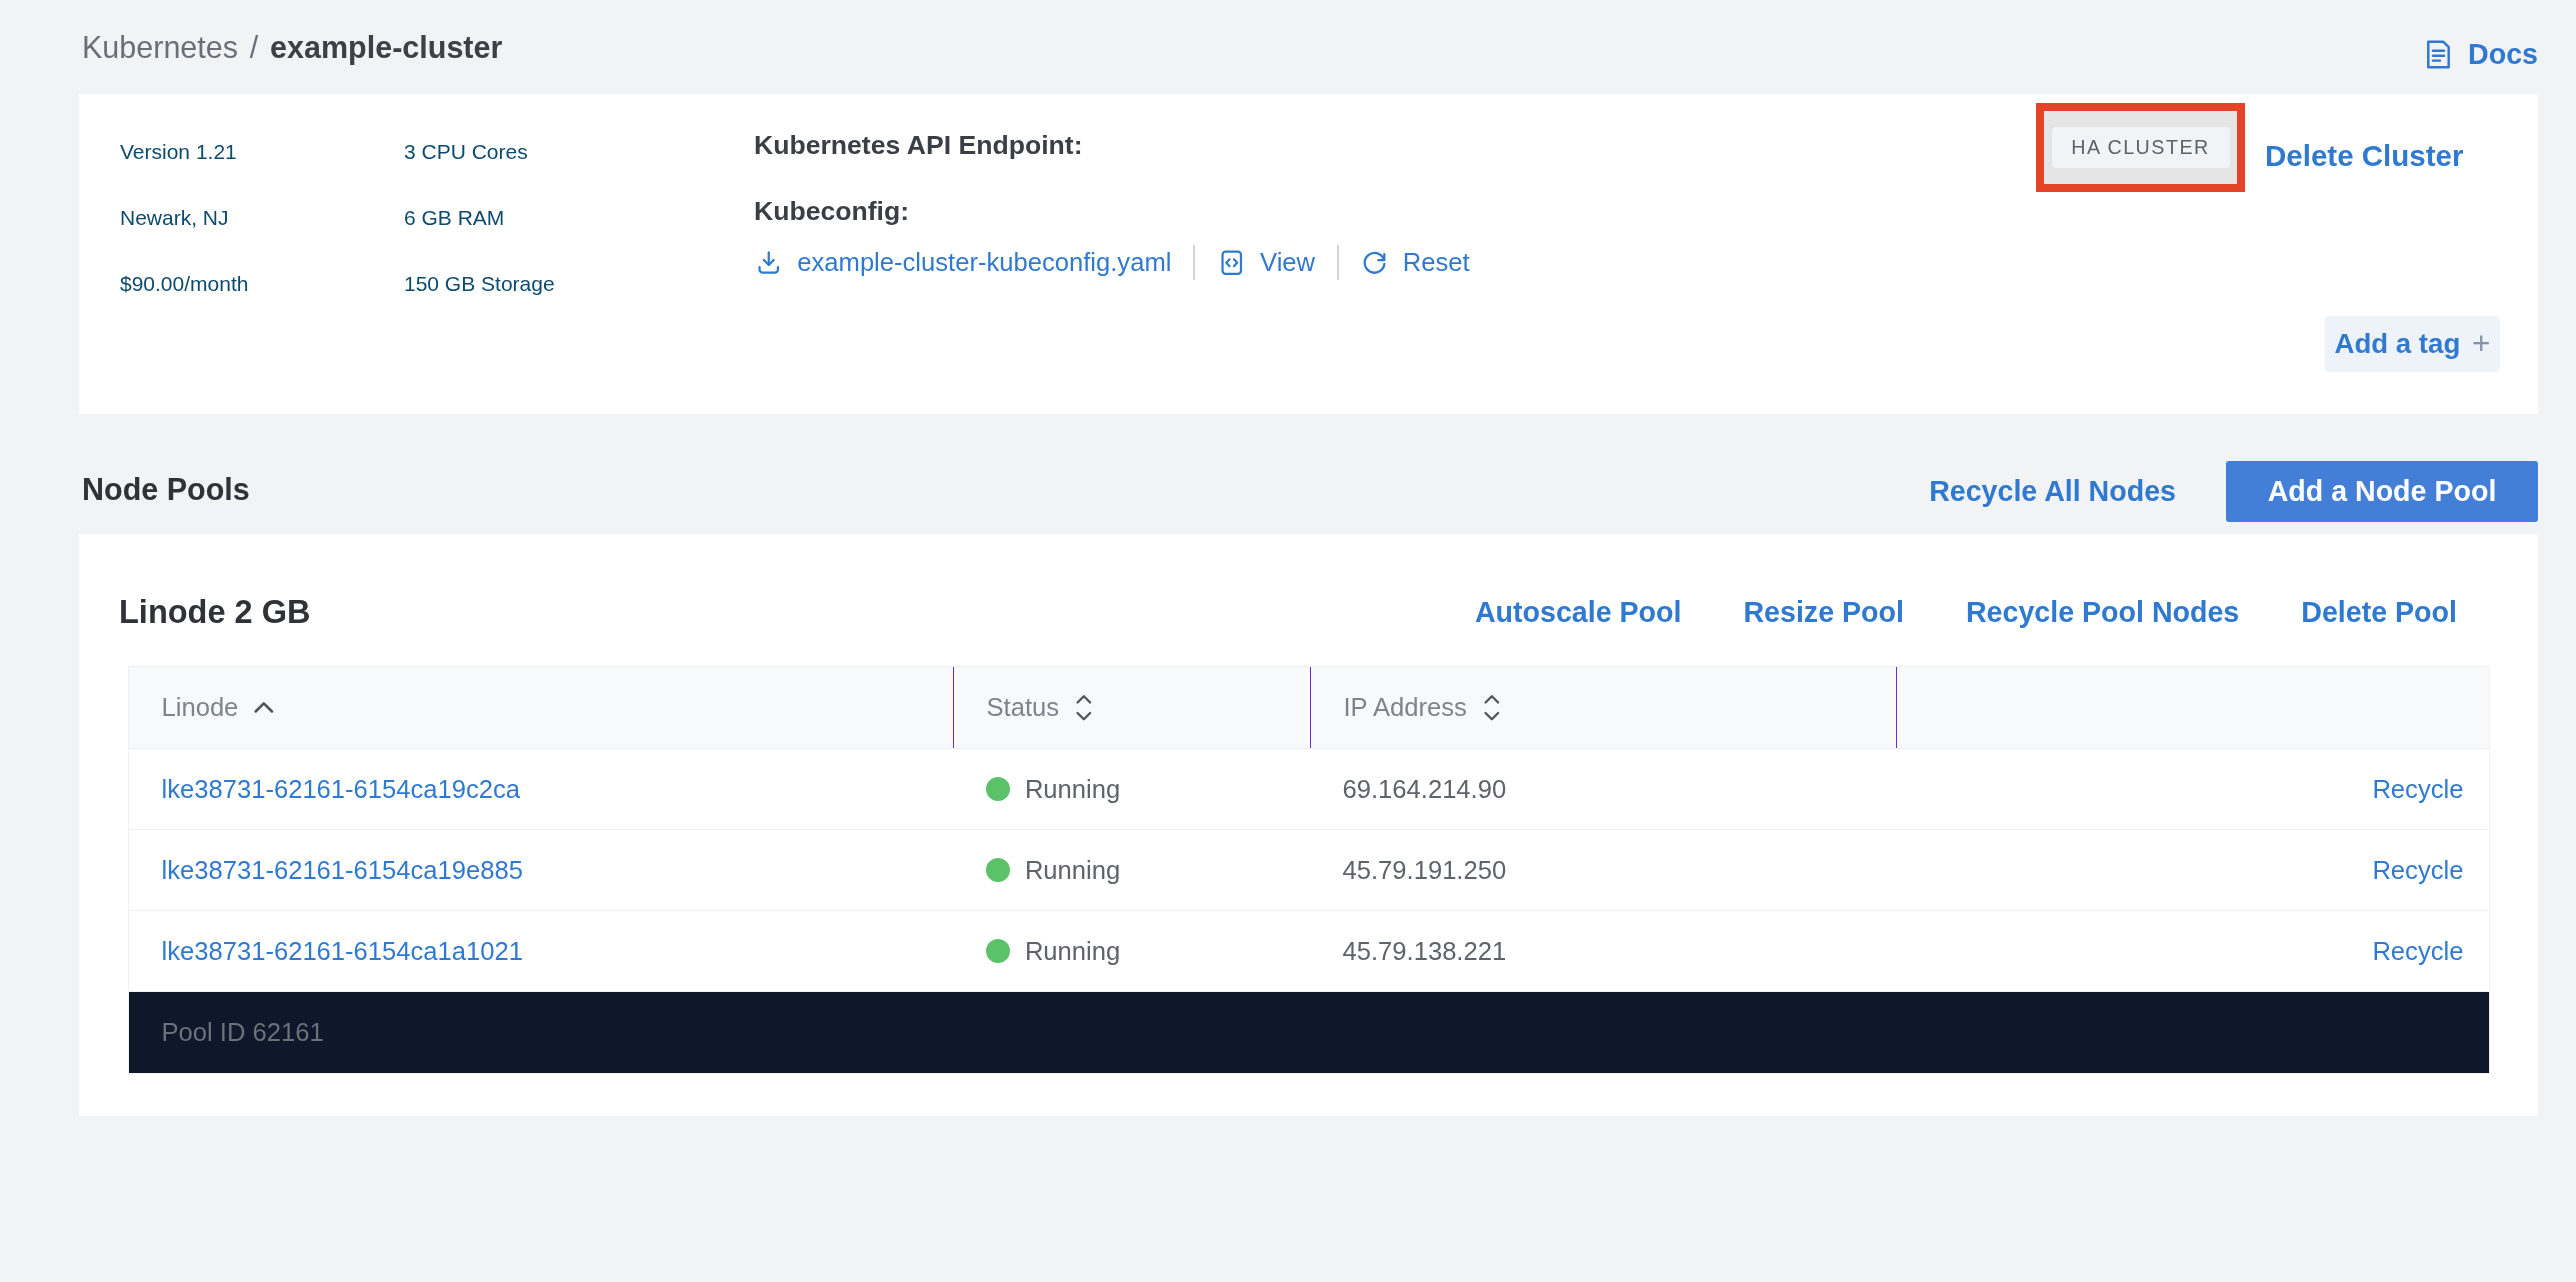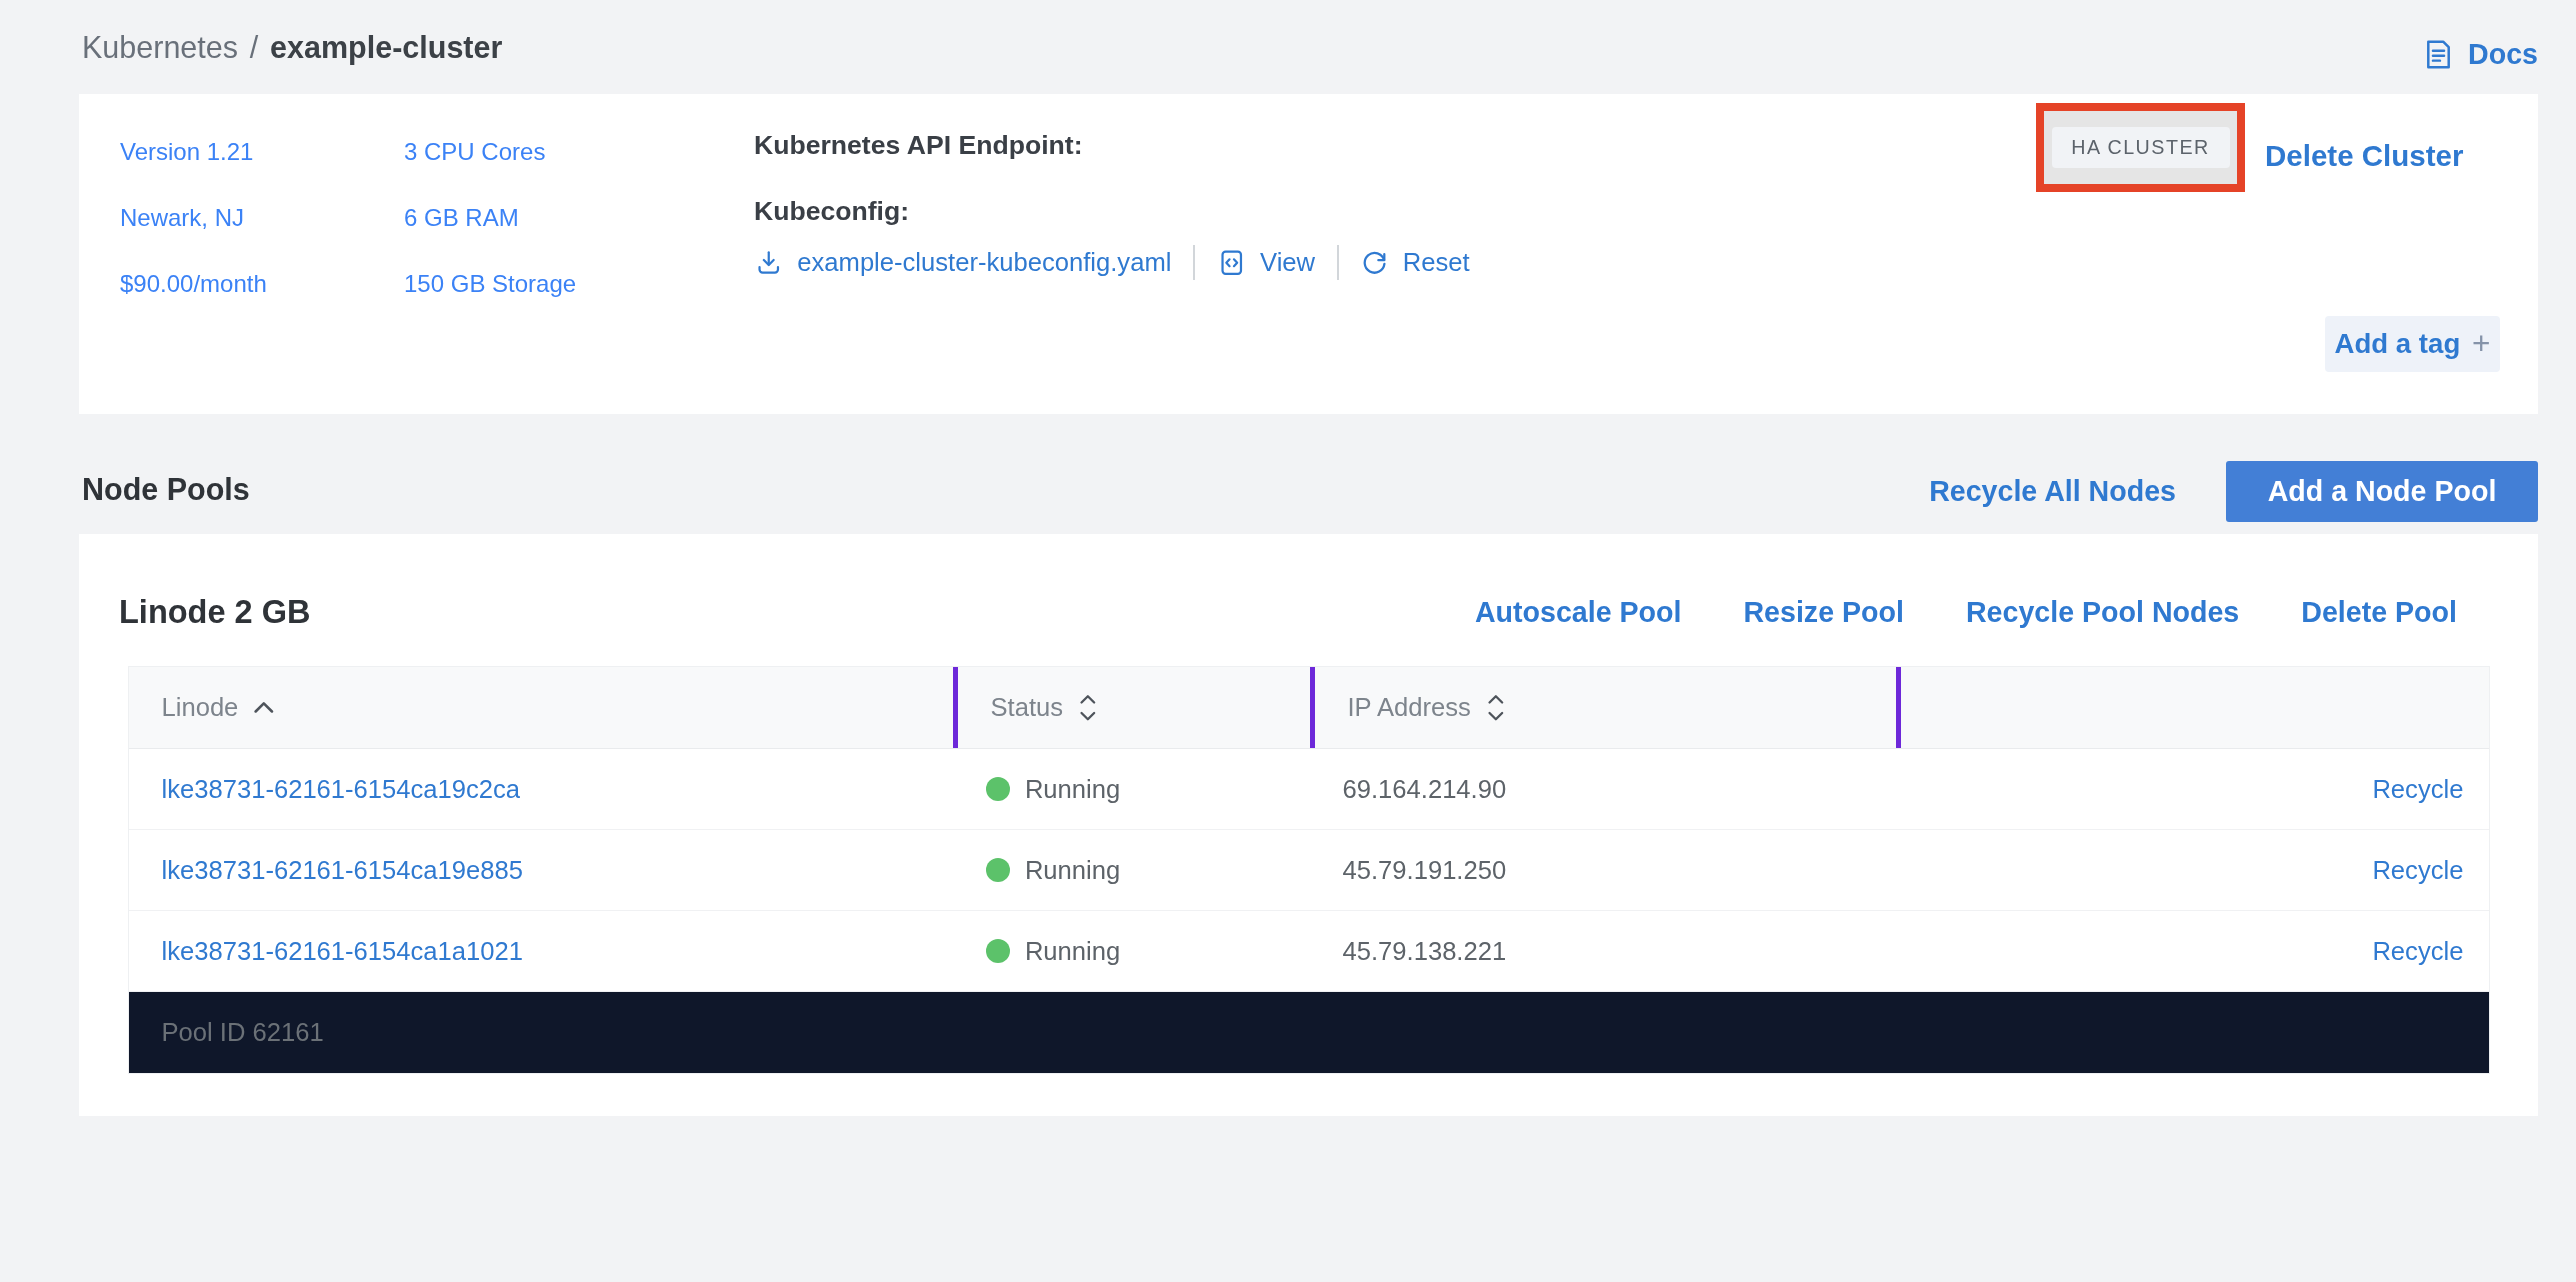--- a/index.html
+++ b/index.html
@@ -28,21 +28,21 @@
   .breadcrumb{left:82px;top:29.5px;font-size:30.5px;color:#69707a;display:flex;align-items:center;gap:11.8px;justify-content:center;}
   .breadcrumb .crumb-link{color:#69707a;}
   .breadcrumb .sep{color:#69707a;}
   .breadcrumb .current{color:#3c4147;font-weight:700;}
   .docs{right:38px;top:37px;display:flex;align-items:center;gap:11.8px;color:var(--blue);font-size:28.6px;font-weight:700;cursor:pointer;}
   .docs svg{display:block;}
 
   
   .summary-card{left:79px;top:94px;width:2459px;height:320px;background:#fff;}
   .spec-col{top:24.6px;display:flex;flex-direction:column;}
-  .spec-col div{height:66px;line-height:66px;font-size:24px;color:#3b82f6;}
+  .spec-col div{height:66px;line-height:66px;font-size:21px;color:#0c4a6e;}
   .col1{left:41px;}
   .col2{left:325px;}
   .endpoint-col{left:675px;top:35px;width:768px;}
   .block-label{font-size:26.6px;font-weight:700;color:#3a3f46;line-height:33px;}
   .endpoint-url{margin-top:7.9px;width:734px;font-size:25.6px;line-height:36px;color:#5f6569;word-break:break-all;}
   .kubeconfig-label{margin-top:33px;}
   .kubeconfig-row{margin-top:13.8px;height:41px;display:flex;align-items:center;font-size:25.6px;color:var(--blue);}
   .kubeconfig-row .icon{display:flex;align-items:center;color:var(--blue);}
   .kc-link{font-weight:400;cursor:pointer;display:flex;align-items:center;gap:13.8px;color:var(--blue);}
   .v-sep{width:2px;height:35px;background:#d2d6da;margin:0 21.7px;}
@@ -61,21 +61,21 @@
 
   
   .pool-card{left:79px;top:534px;width:2459px;height:582px;background:#fff;}
   .pool-name{left:40px;top:59px;font-size:32.5px;font-weight:700;color:#2f3338;line-height:39px;}
   .pool-actions{right:81px;top:61px;display:flex;gap:62px;}
   .pool-actions span{font-size:28.6px;font-weight:700;color:var(--blue);line-height:35px;cursor:pointer;white-space:nowrap;}
 
   .pool-table{left:49px;top:132px;width:2362px;border:1px solid var(--line);}
   .t-header{display:flex;height:82px;background:#f8f9fa;border-bottom:1px solid #e9ebed;}
   .t-header .cell{display:flex;align-items:center;gap:13.8px;padding-left:32.5px;font-size:25.6px;color:var(--hdr-gray);}
-  .t-header .cell + .cell{border-left:5px solid #6d28d9;}
+  .t-header .cell + .cell{border-left:1px solid #6d28d9;}
   .sort-icon{display:flex;align-items:center;color:#4e545b;}
   .c-linode{width:824px;}
   .c-status{width:357px;}
   .c-ip{width:586px;}
   .c-actions{flex:1;}
 
   .t-row{display:flex;height:81px;align-items:center;border-bottom:1px solid #f0f1f3;background:#fff;}
   .t-row .cell{padding-left:32.5px;font-size:25.6px;}
   .node-link{color:var(--blue);cursor:pointer;}
   .status-cell{display:flex;align-items:center;gap:14.8px;color:var(--gray);}

